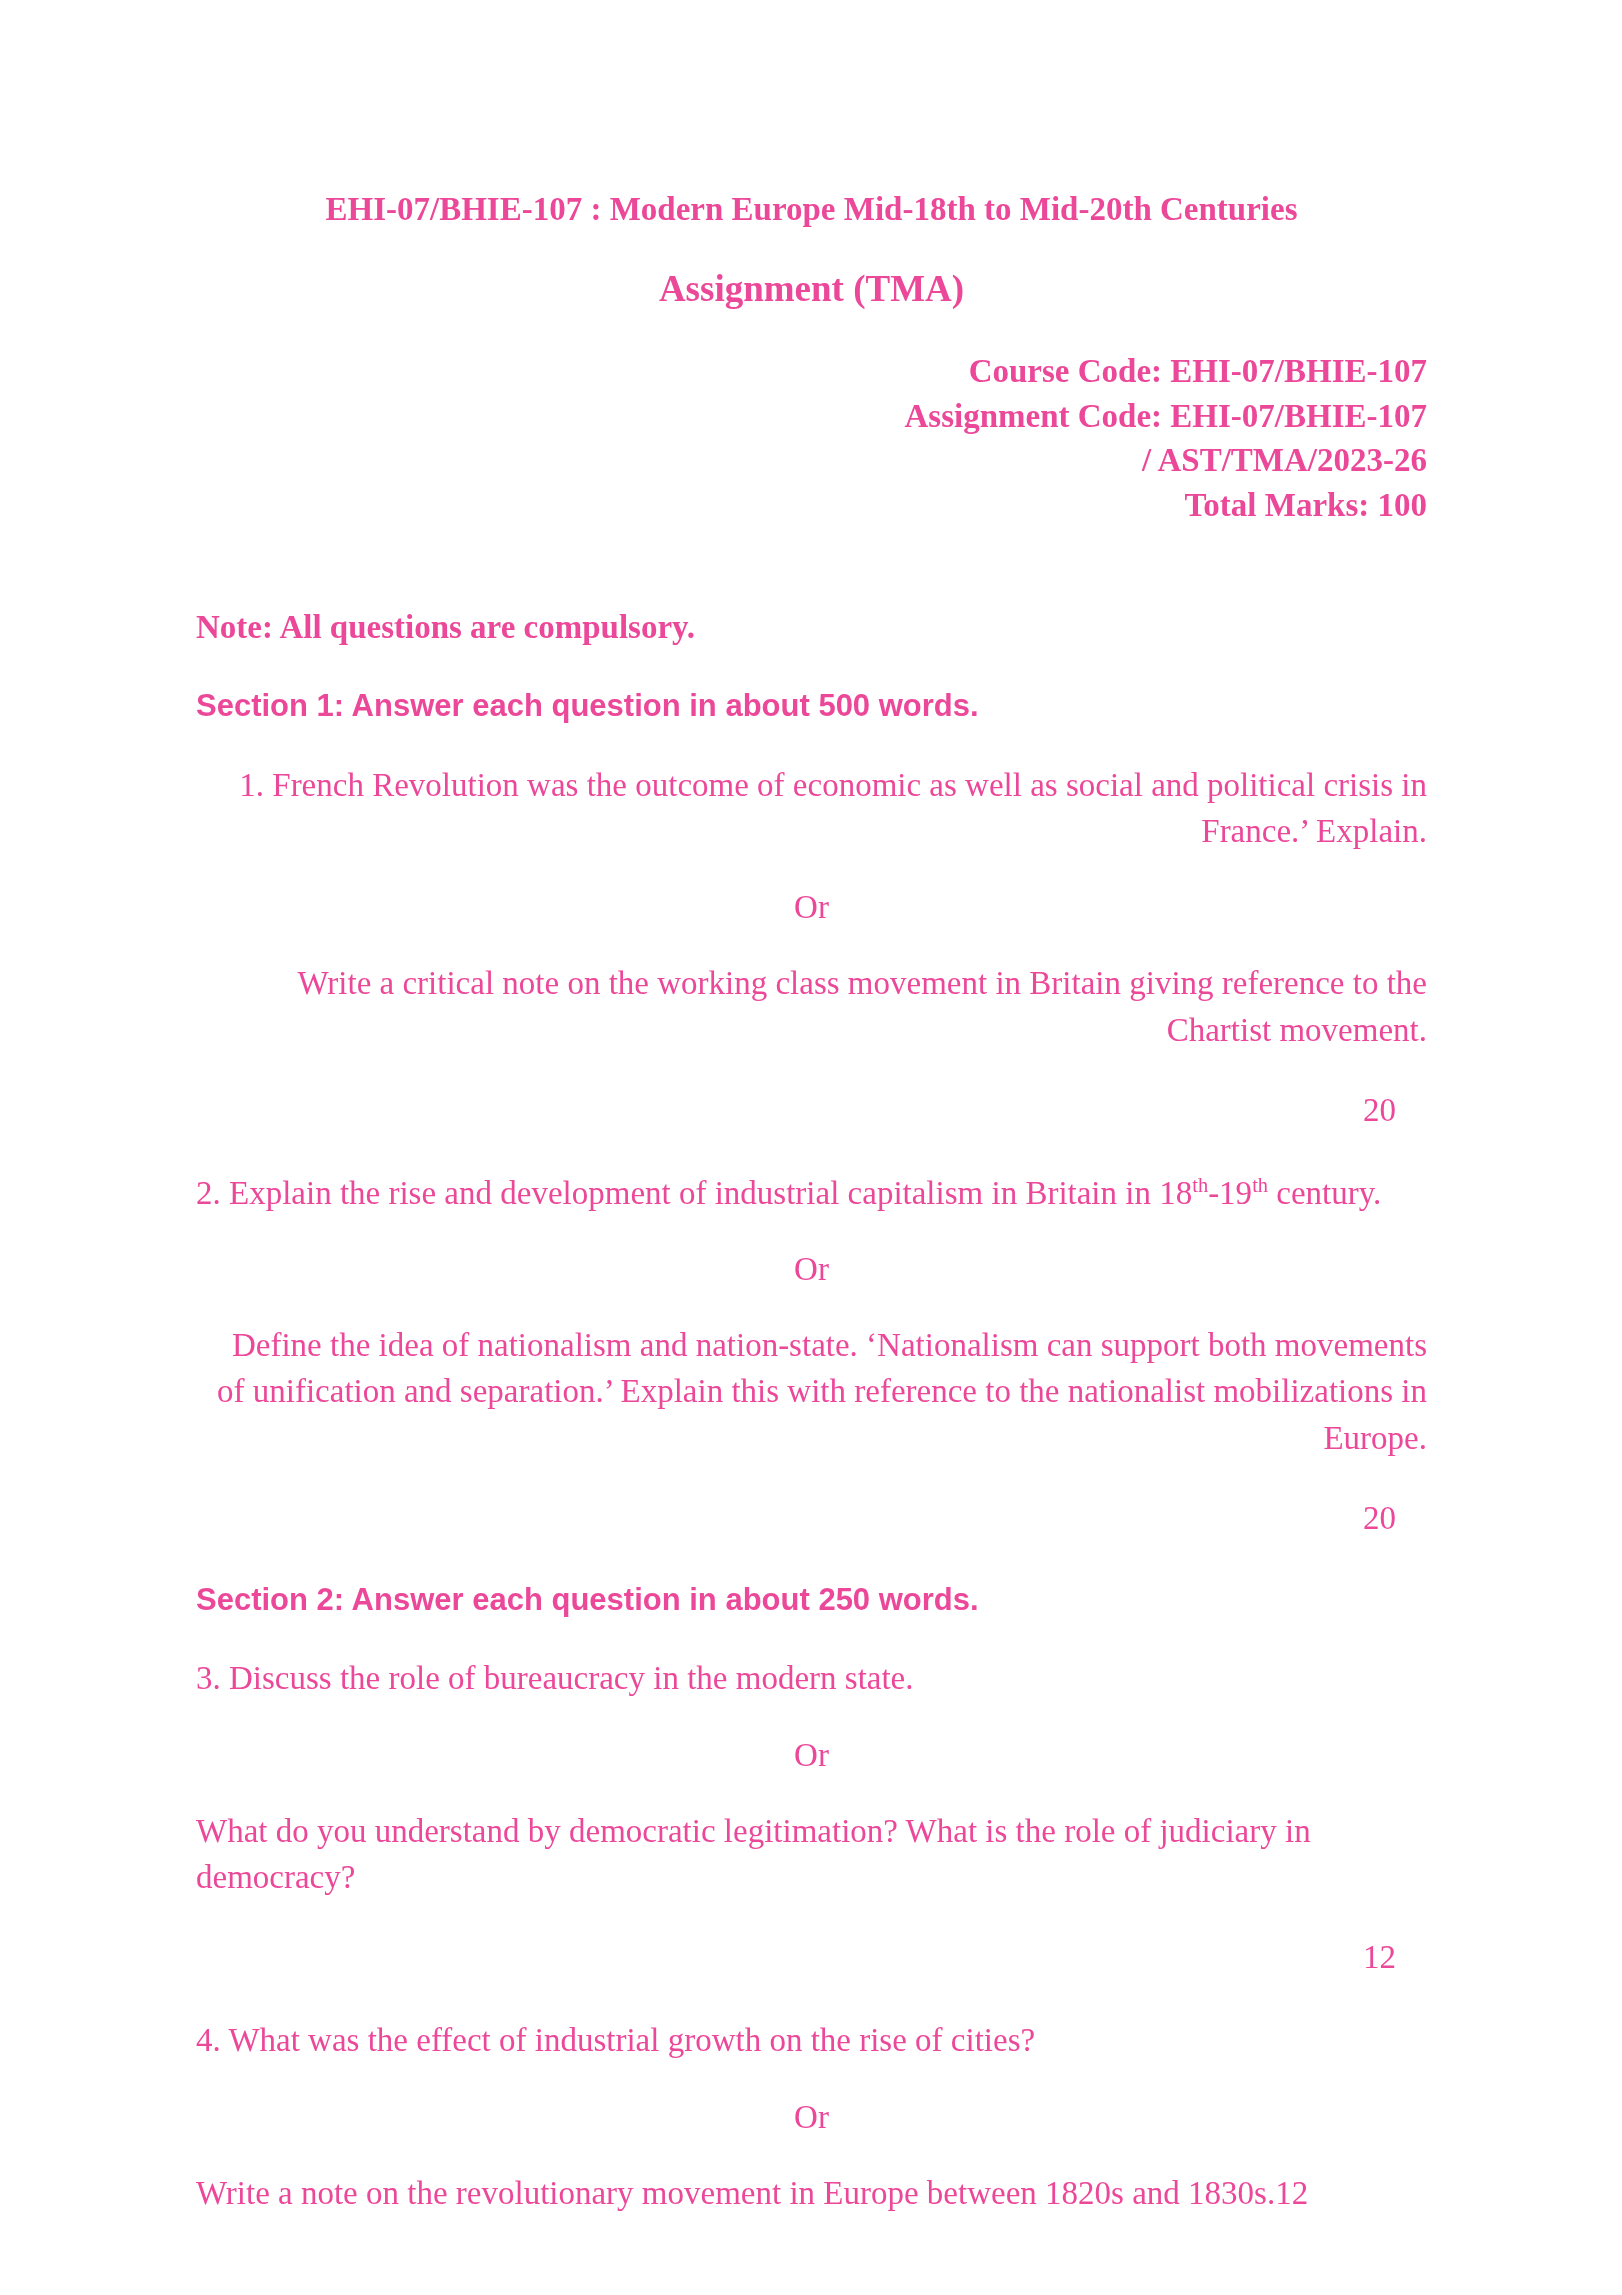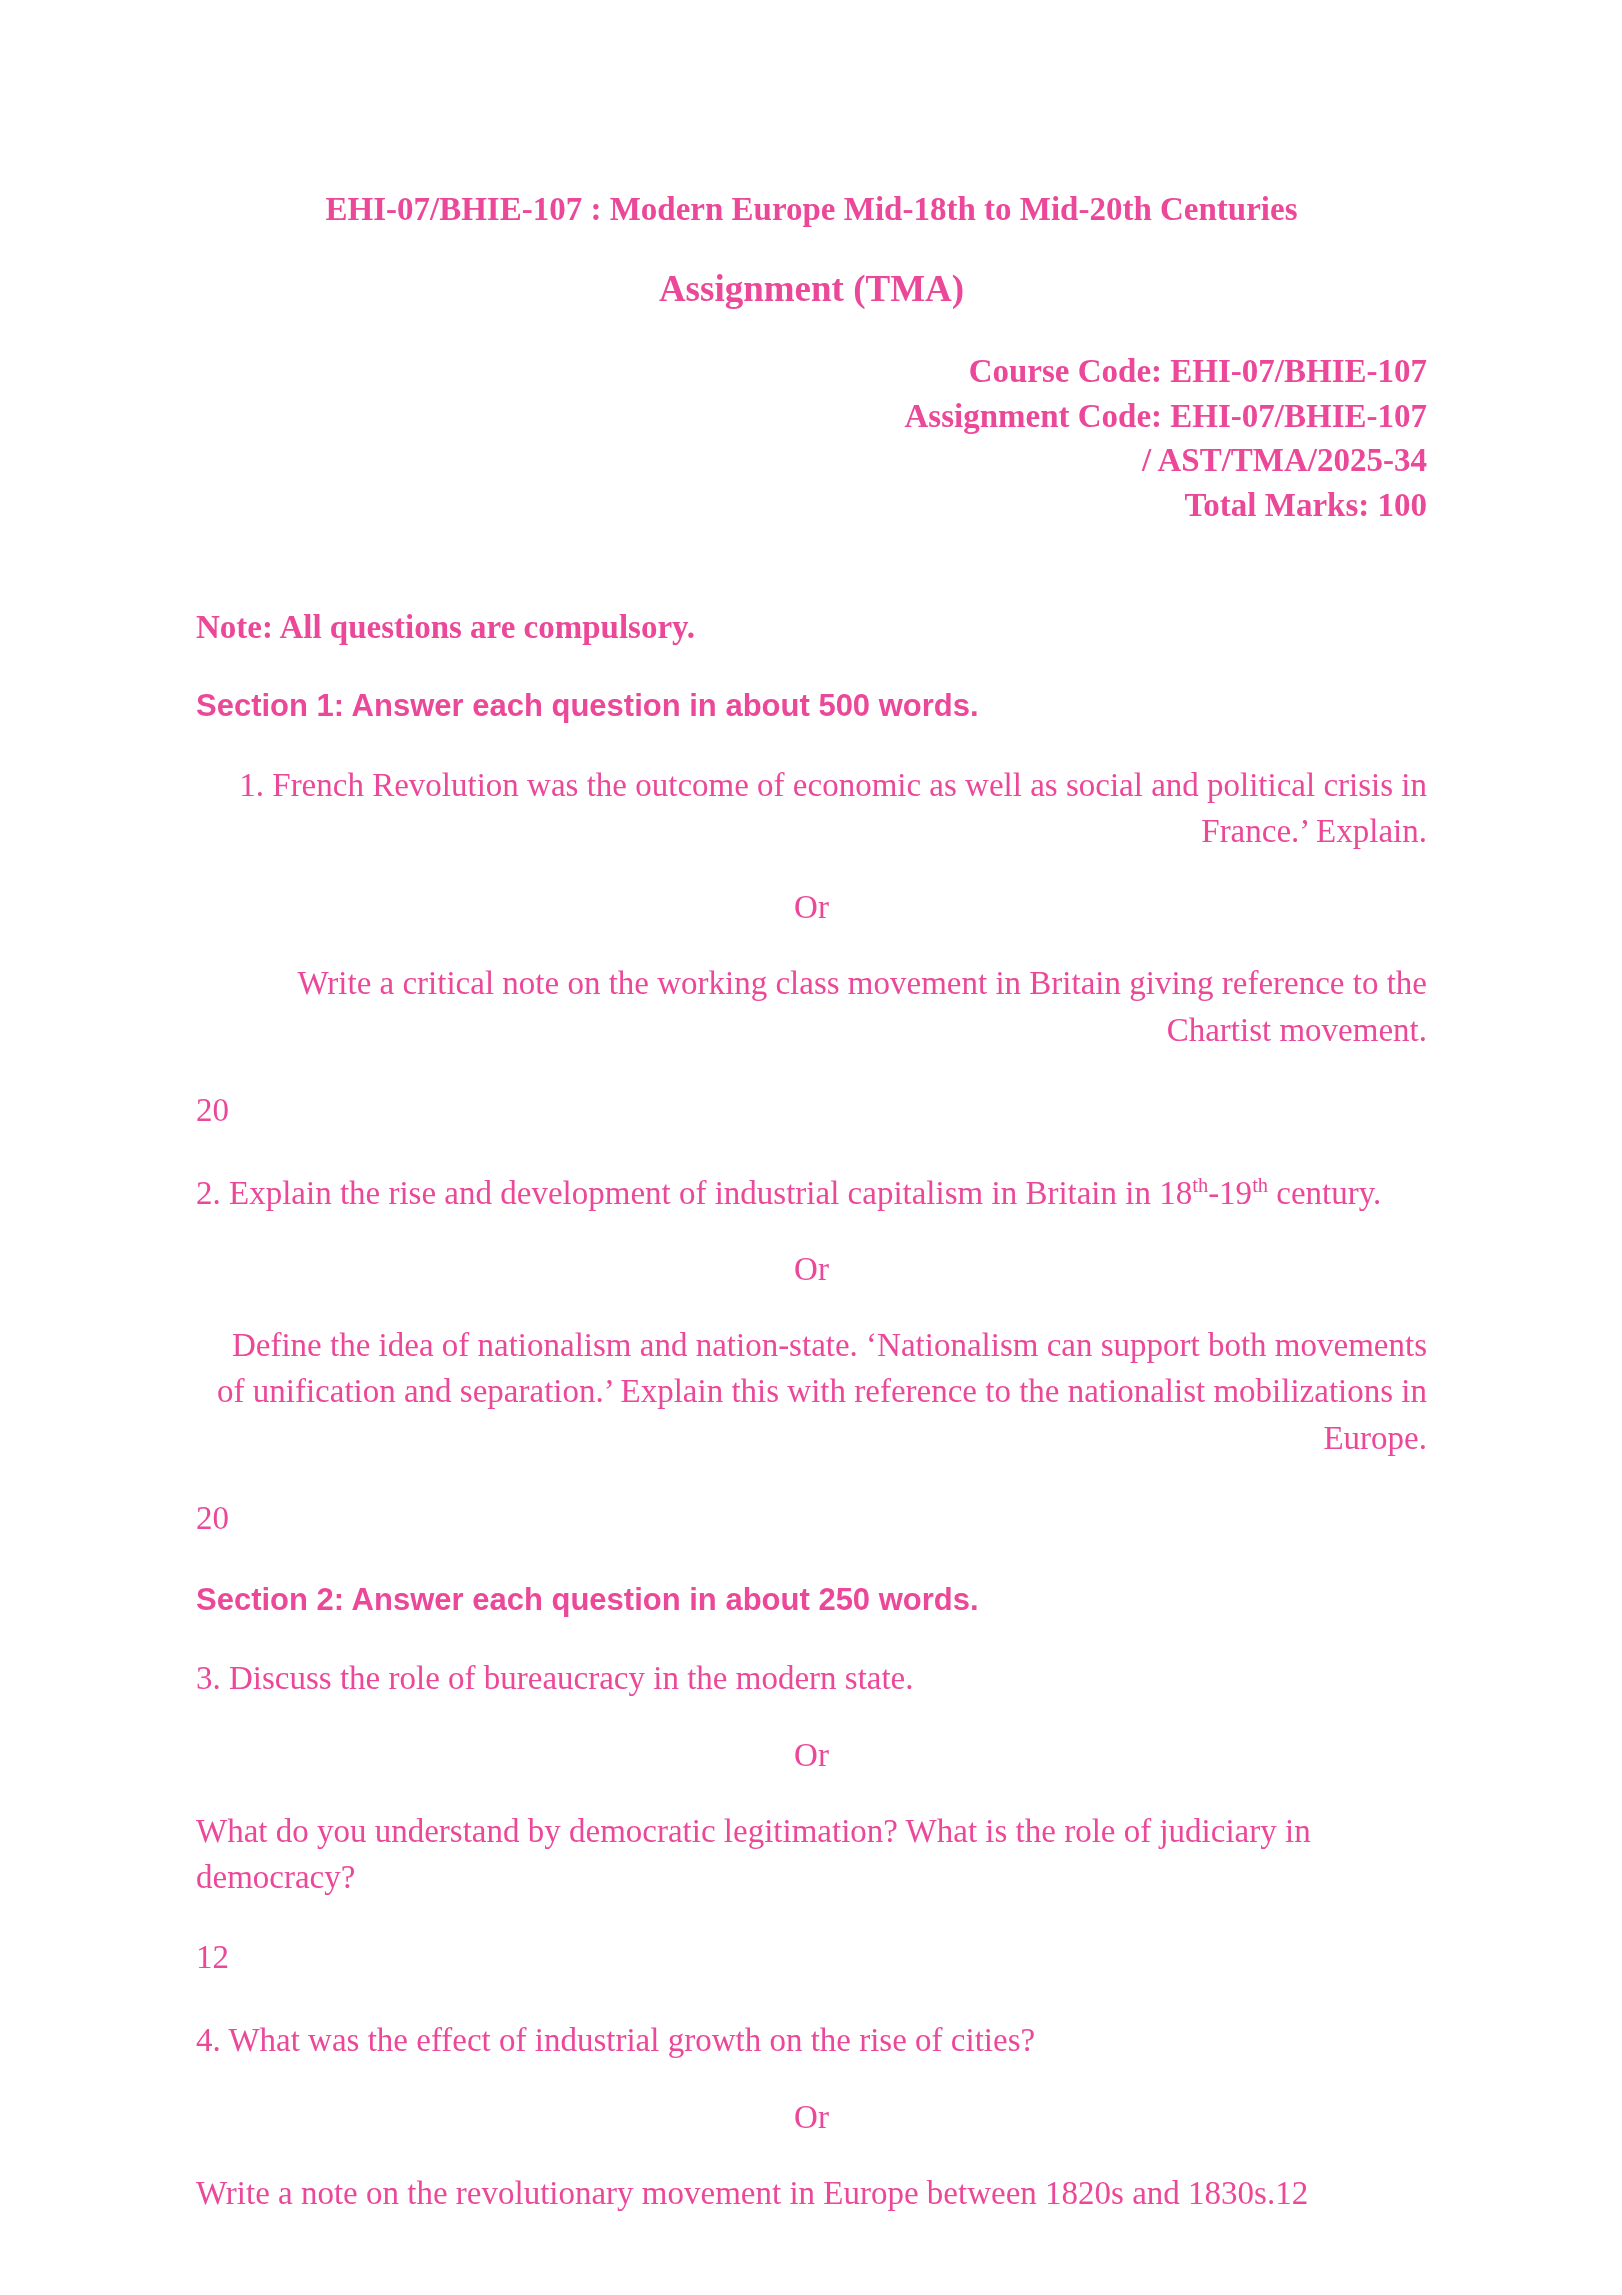--- a/index.html
+++ b/index.html
@@ -52,20 +52,21 @@
   }
   .indent-sm {
     padding-left: 21px;
     text-align: right;
   }
   .or-line {
     text-align: center;
     margin: 30px 0 30px 0;
   }
   .marks-line {
+    text-align: right;
     padding-right: 31px;
     margin: 34px 0 37px 0;
   }
   .question-with-marks {
     display: flex;
     justify-content: flex-start;
     align-items: baseline;
     margin: 0 0 27.5px 0;
   }
   .question-with-marks .marks-inline {
@@ -84,21 +85,21 @@
 <body>
 
 <div class="page">
 
   <p class="doc-title">EHI-07/BHIE-107 : Modern Europe Mid-18th to Mid-20th Centuries</p>
   <p class="doc-subtitle">Assignment (TMA)</p>
 
   <div class="meta-block">
     <div>Course Code: EHI-07/BHIE-107</div>
     <div>Assignment Code: EHI-07/BHIE-107</div>
-    <div>/ AST/TMA/2025-34</div>
+    <div>/ AST/TMA/2023-26</div>
     <div>Total Marks: 100</div>
   </div>
 
   <p class="note-line">Note: All questions are compulsory.</p>
 
   <p class="section-heading">Section 1: Answer each question in about 500 words.</p>
 
   <p class="question indent-sm">1. French Revolution was the outcome of economic as well as social and political crisis in France.’ Explain.</p>
 
   <p class="or-line">Or</p>

